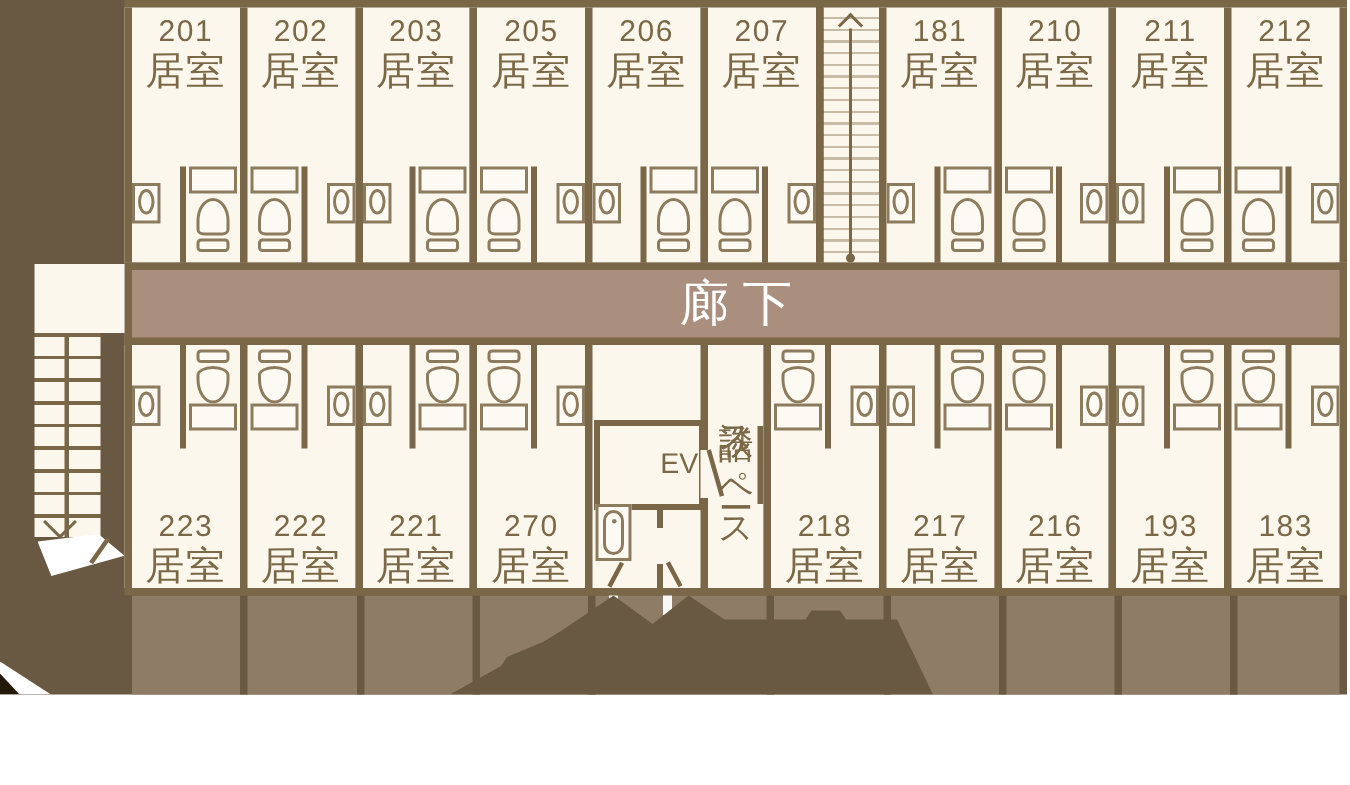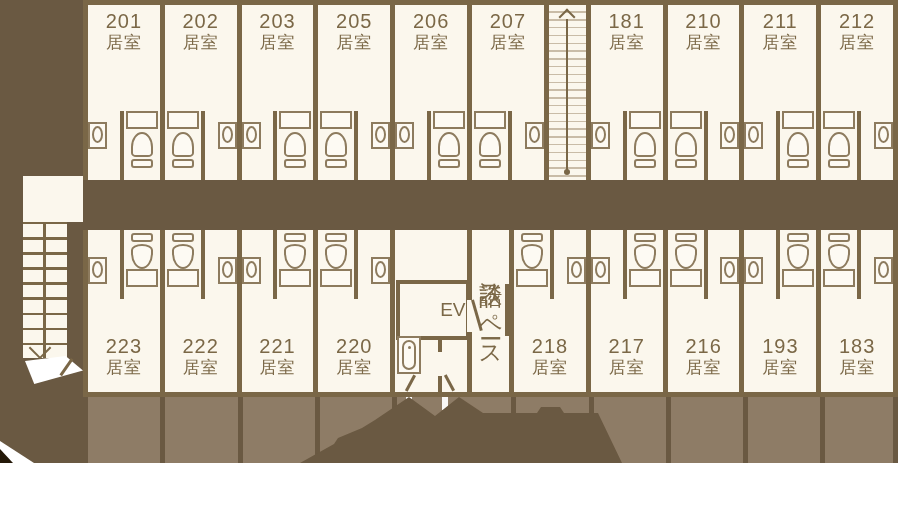--- a/index.html
+++ b/index.html
@@ -24,23 +24,23 @@
     border-top:5px solid var(--wall);box-sizing:border-box;}
   .row-bottom{position:absolute;left:83px;top:230px;width:815px;height:167px;display:flex;
     border-bottom:5px solid var(--wall);box-sizing:border-box;}
   .corridor{position:absolute;left:83px;top:175px;width:815px;height:55px;box-sizing:border-box;
     background:var(--corridor);border:5px solid var(--wall);display:flex;align-items:center;justify-content:center;}
   .corridor span{color:#fff;font-size:33px;letter-spacing:9px;padding-left:9px;font-weight:500;}
   .room{position:relative;flex:1 1 0;background:var(--room);border-left:5px solid var(--wall);box-sizing:border-box;}
   .room.last{border-right:5px solid var(--wall);}
   .rlabel{position:absolute;left:0;right:0;text-align:center;color:var(--text);line-height:1.05;}
   .room.top .rlabel{top:6px;}
-  .room.bot .rlabel{bottom:15px;}
+  .room.bot .rlabel{bottom:1px;}
   .rnum{font-size:20px;letter-spacing:1px;}
-  .rtype{font-size:17px;letter-spacing:1px;margin-top:2px;}
+  .rtype{font-size:26px;letter-spacing:1px;margin-top:2px;}
   .fx{position:absolute;left:0;right:0;height:70px;}
   .room.top .fx{bottom:0;}
   .room.bot .fx{top:0;}
   .wb{position:absolute;width:19px;height:27px;border:2px solid var(--line);background:#fdfaf3;box-sizing:border-box;}
   .room.top .wb{bottom:31px;} .room.bot .wb{top:27px;}
   .wb .oval{width:11px;height:17px;border:2px solid var(--line);border-radius:50%;margin:2px auto;box-sizing:border-box;}
   .booth{position:absolute;width:40px;height:69px;box-sizing:border-box;}
   .room.top .booth{bottom:0;} .room.bot .booth{top:0;}
   .booth.side-l{left:0;border-right:4px solid var(--wall);}
   .booth.side-r{right:0;border-left:4px solid var(--wall);}
@@ -263,20 +263,23 @@
             </div>
             <div class="booth side-l">
               <div class="counter"></div>
               <div class="bowl"></div>
               <div class="tank"></div>
             </div>
           </div>
         </div></div>
   </div>
 
+  <div class="corridor">
+    <span>廊下</span>
+  </div>
 
   <div class="row-bottom">
     <div style="display:contents"><div class="room bot">
           <div class="rlabel">
             <div class="rnum">223</div>
             <div class="rtype">居室</div>
           </div>
           <div class="fx">
             <div class="wb" style="left: 0px;">
               <div class="oval"></div>
@@ -312,21 +315,21 @@
               <div class="oval"></div>
             </div>
             <div class="booth side-r">
               <div class="tank"></div>
               <div class="bowl"></div>
               <div class="counter"></div>
             </div>
           </div>
         </div><div class="room bot">
           <div class="rlabel">
-            <div class="rnum">220</div>
+            <div class="rnum">270</div>
             <div class="rtype">居室</div>
           </div>
           <div class="fx">
             <div class="wb" style="right: 0px;">
               <div class="oval"></div>
             </div>
             <div class="booth side-l">
               <div class="tank"></div>
               <div class="bowl"></div>
               <div class="counter"></div>

